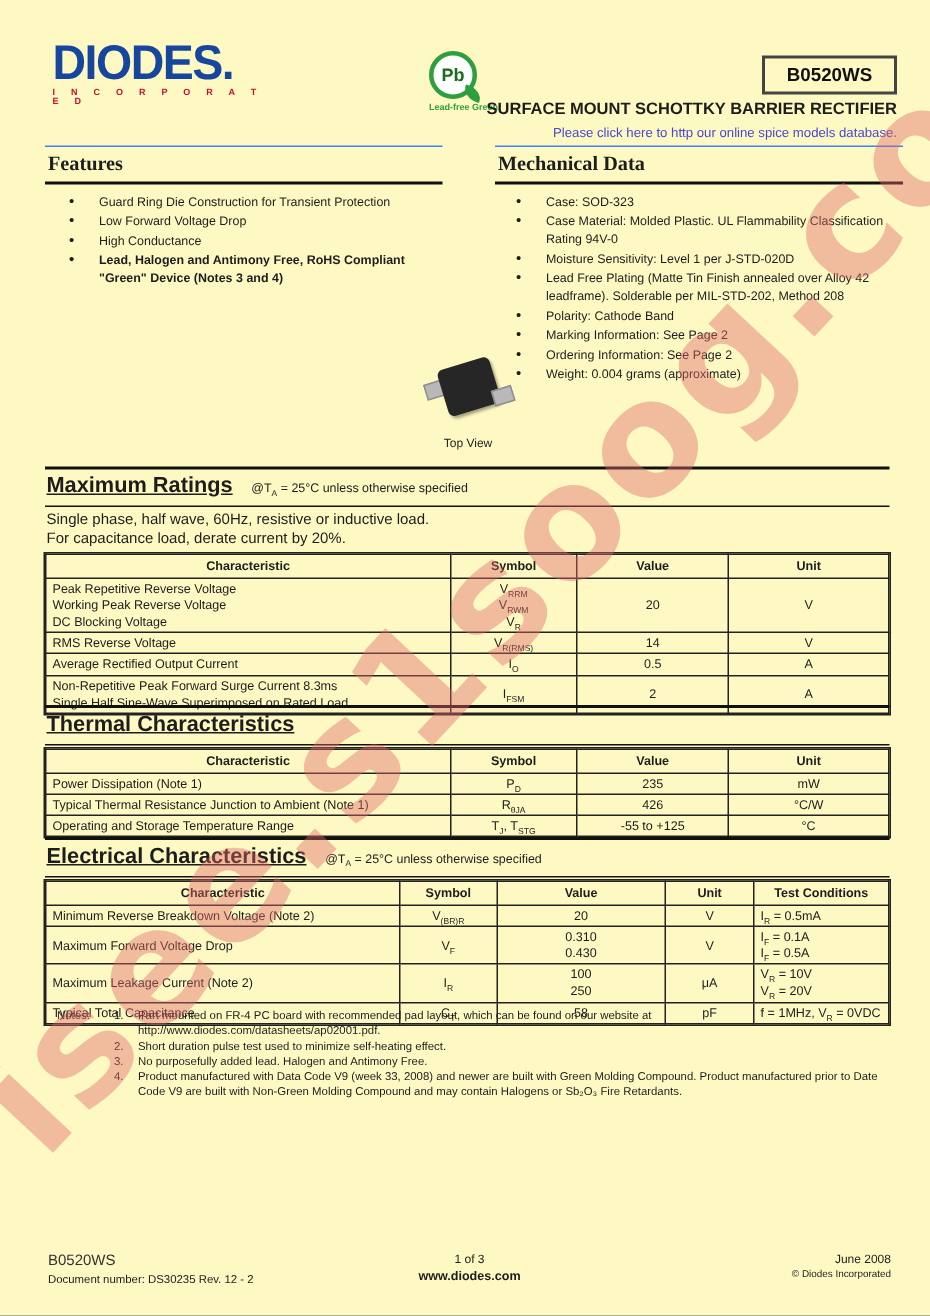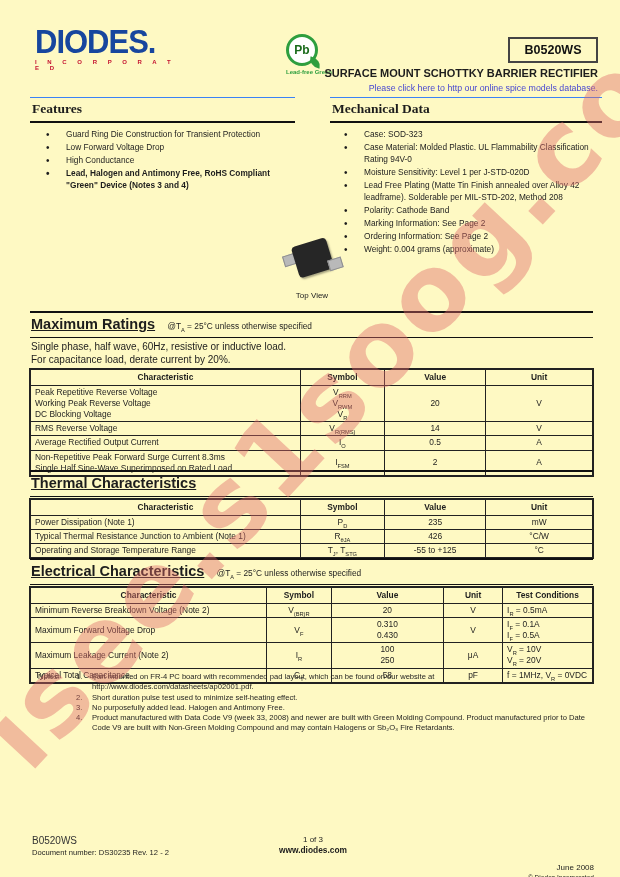--- a/index.html
+++ b/index.html
@@ -56,21 +56,21 @@
   ol.notes-list li::before{content:counter(n) ".";position:absolute;left:0;}
   
   .footer{position:absolute;left:32px;top:835px;width:562px;display:flex;align-items:flex-start;}
   .f-left{width:33%;}
   .f-center{width:34%;text-align:center;}
   .f-right{width:33%;text-align:right;}
   .f-part{font-size:10px;color:#333;}
   .f-doc{font-size:7.6px;margin-top:2px;}
   .f-page{font-size:8px;}
   .f-site{font-size:8.4px;font-weight:bold;margin-top:1px;}
-  .f-date{font-size:8px;margin-top:28px;}
+  .f-date{font-size:8px;}
   .f-copy{font-size:6.6px;margin-top:2px;}
   
   .watermark{position:absolute;left:-35px;top:715px;transform:rotate(-47deg);transform-origin:0 0;
              font-family:"DejaVu Sans",sans-serif;font-size:105px;font-weight:bold;letter-spacing:4px;
              color:rgba(223,106,106,0.42);white-space:nowrap;z-index:40;pointer-events:none;line-height:1;}
 </style>
 </head>
 <body>
 
 <div class="page">

